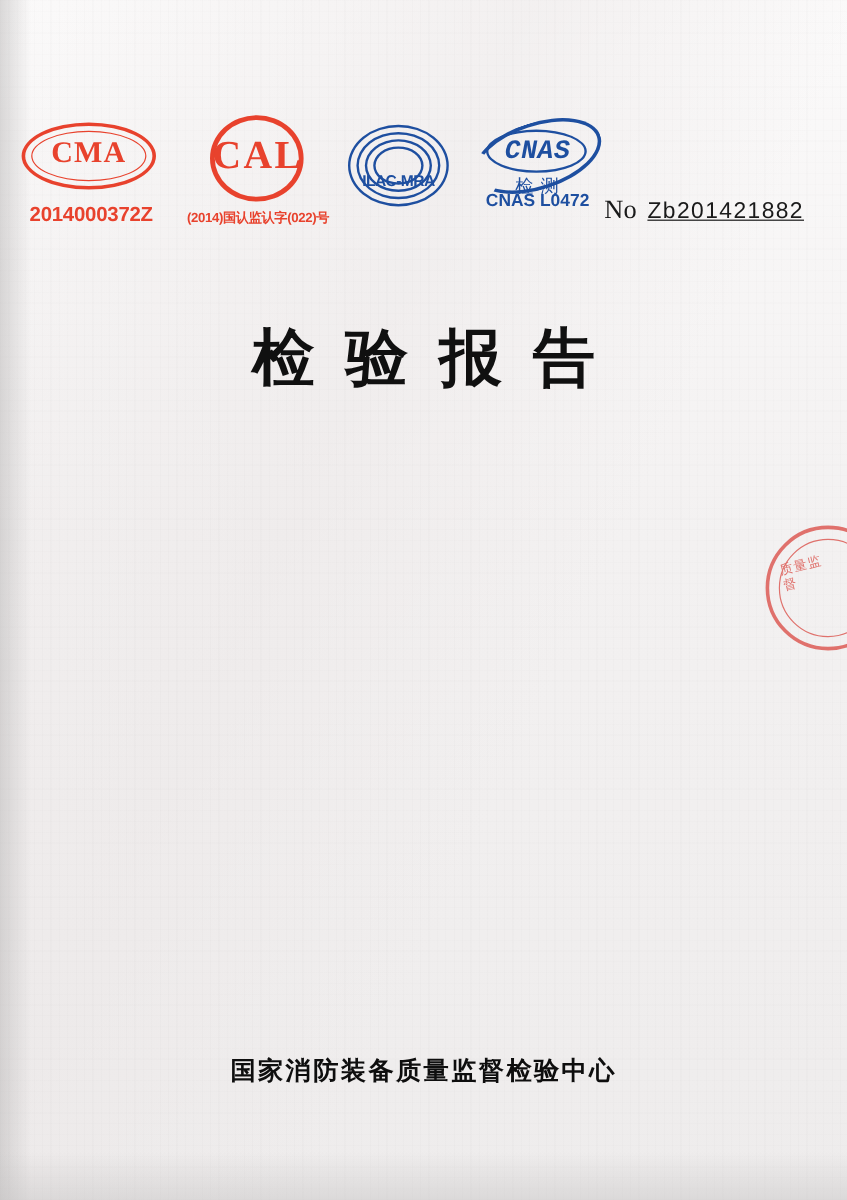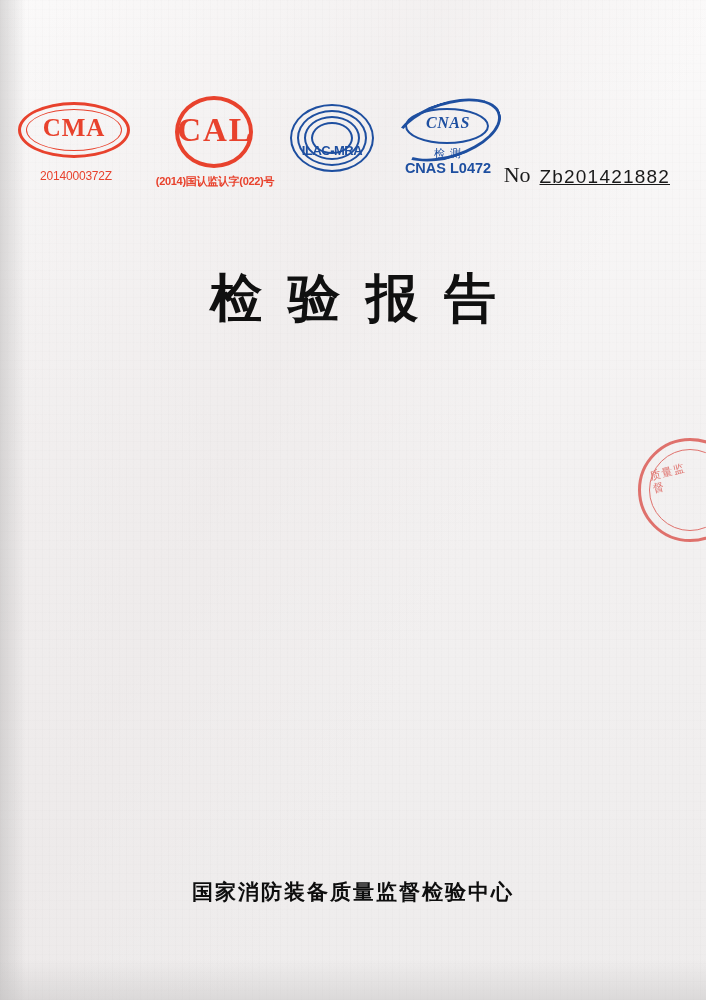--- a/index.html
+++ b/index.html
@@ -76,22 +76,22 @@
     left: 0; right: 0; top: 9px;
     font-family: "Liberation Serif", serif;
     font-weight: bold;
     font-size: 25px;
     letter-spacing: 1px;
     color: #e8422d;
   }
   .cma-code {
     margin-top: 11px;
     font-family: "Liberation Sans", sans-serif;
-    font-weight: normal;
-    font-size: 12px;
+    font-weight: bold;
+    font-size: 17px;
     color: #e8422d;
     letter-spacing: -0.2px;
   }
 
   
   .logo-cal { left: 133px; top: 0px; width: 128px; }
   .cal-circle {
     position: relative;
     width: 104px; height: 72px;
     margin: 0 auto;
@@ -166,31 +166,31 @@
     position: absolute;
     left: 16px; top: 10px;
     width: 84px; height: 36px;
     border: 2.5px solid #1e4fa0;
     border-radius: 50%;
     box-sizing: border-box;
   }
   .cnas-text {
     position: absolute;
     left: 0; right: 0; top: 16px;
-    font-family: Liberation Serif, serif;
+    font-family: Liberation Mono, monospace;
     font-style: italic;
     font-weight: bold;
-    font-size: 16px;
+    font-size: 22px;
     color: #1e4fa0;
     letter-spacing: 0.5px;
   }
   .cnas-cn {
     position: absolute;
     left: 0; right: 0; top: 48px;
-    font-size: 11px;
+    font-size: 15px;
     color: #1e4fa0;
     letter-spacing: 1px;
   }
   .cnas-code {
     position: absolute;
     left: 0; right: 0; top: 62px;
     font-family: "Liberation Sans", sans-serif;
     font-weight: bold;
     font-size: 14.5px;
     color: #1e4fa0;

